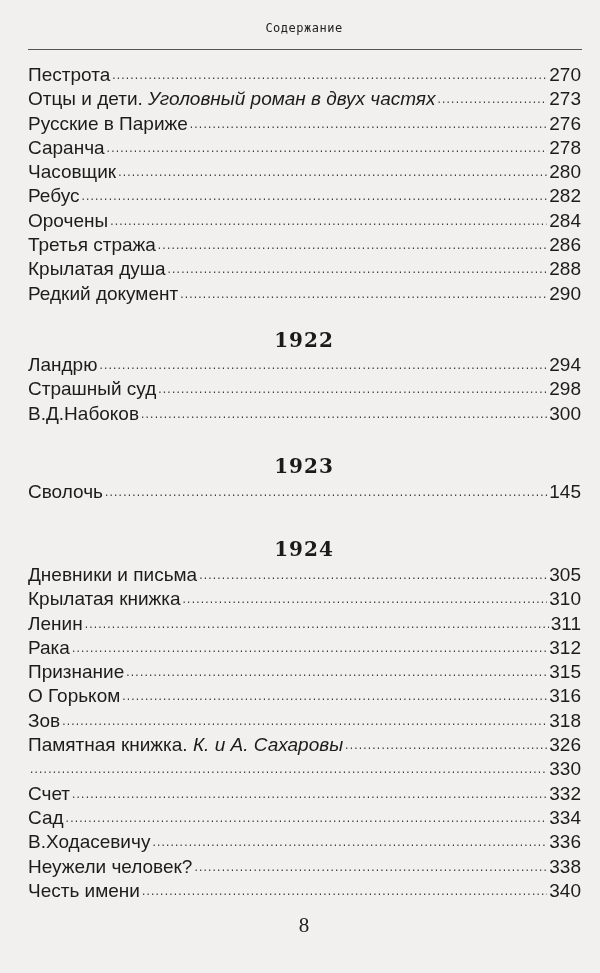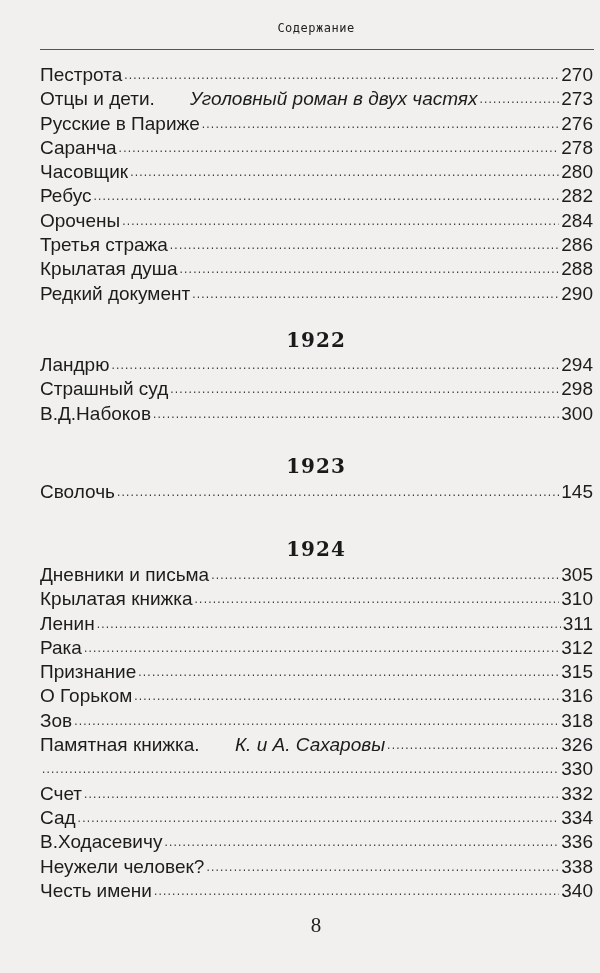--- a/index.html
+++ b/index.html
@@ -3,37 +3,37 @@
   <meta charset="utf-8">
   <style>
     html, body { margin: 0; padding: 0; }
     body {
       width: 600px; height: 973px; overflow: hidden;
       background: #f1f0ee;
       font-family: "Liberation Sans", "DejaVu Sans", sans-serif;
       color: #1c1c1c;
       position: relative;
     }
-    .page { position: absolute; left: 16px; top: 0; width: 512px; height: 973px; }
+    .page { position: absolute; left: 4px; top: 0; width: 512px; height: 973px; }
     .running-head {
       position: absolute; top: 21px; left: 0; width: 600px;
       text-align: center; font-size: 12px; letter-spacing: 0.5px;
       font-family: "DejaVu Sans Mono", monospace; color: #222;
     }
     .head-rule {
       position: absolute; top: 49px; left: 24px; width: 554px; height: 1px;
       background: #555;
     }
     .toc { position: absolute; left: 24px; width: 553px; }
     .row {
       display: flex; align-items: flex-start; height: 24.3px;
       font-size: 19px; line-height: 24.3px; white-space: nowrap;
     }
     .row .title { flex: 0 0 auto; }
-    .row .title i { font-style: italic; margin-left: 30px; }
+    .row .title i { font-style: italic; }
     .row .dots {
       flex: 1 1 auto; overflow: hidden; margin: 0 2px;
       color: #333; letter-spacing: 1.2px; font-size: 12px;
     }
     .row .dots::before {
       content: "................................................................................................................................................................";
     }
     .row .pg { flex: 0 0 auto; text-align: right; }
     .year {
       position: absolute; left: 0; width: 600px; text-align: center;

